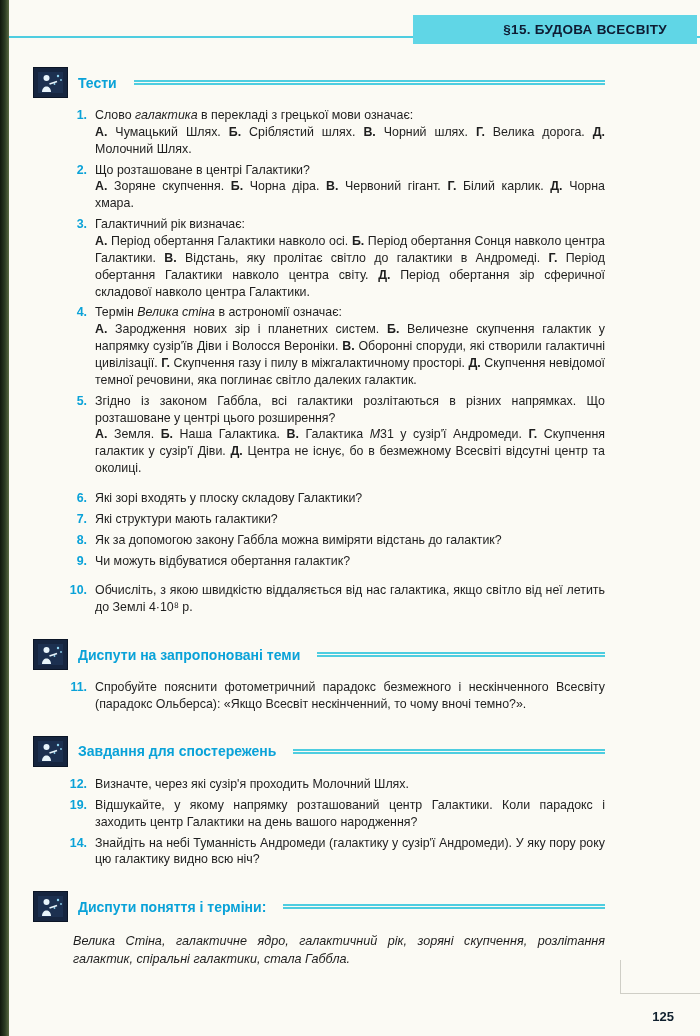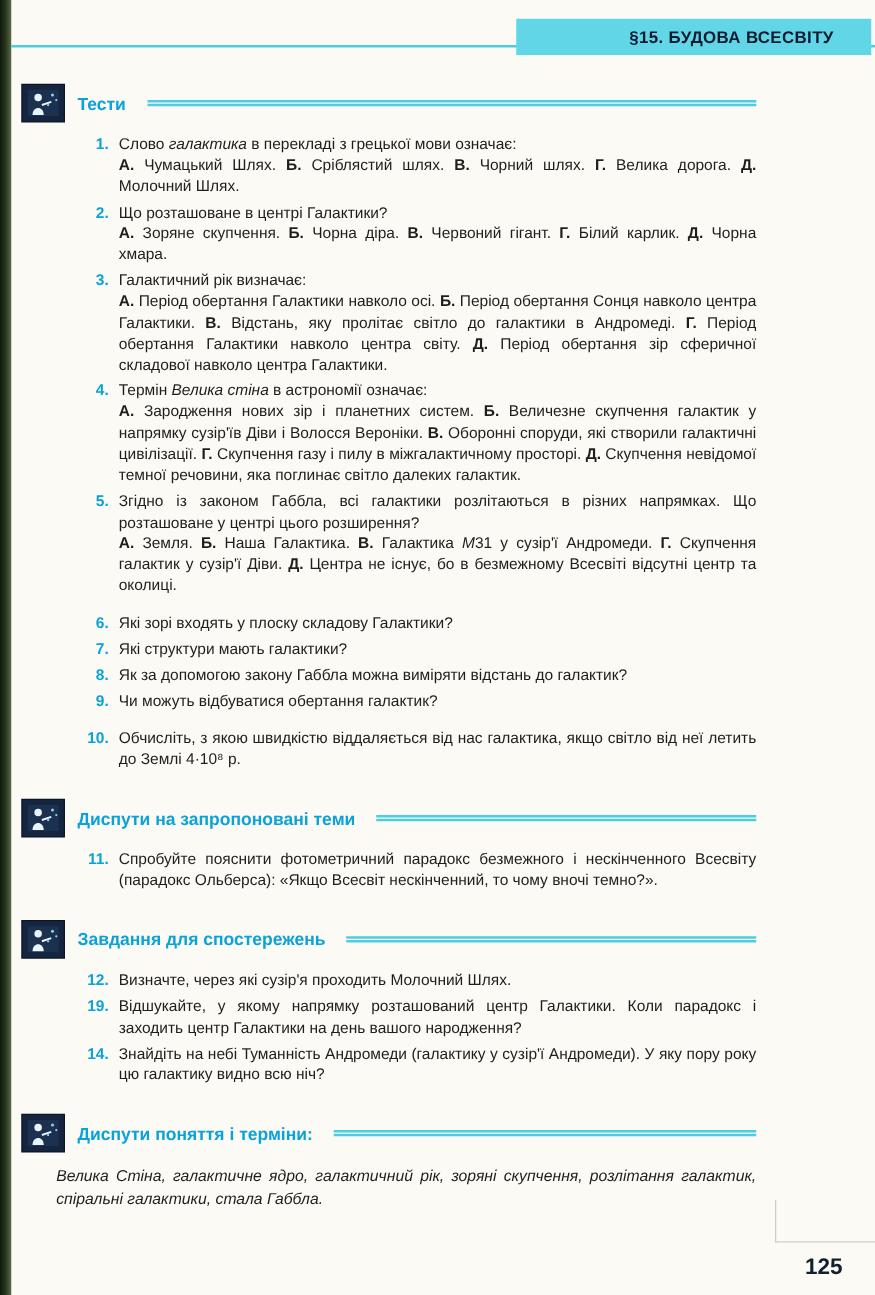--- a/index.html
+++ b/index.html
@@ -10,35 +10,35 @@
   body { font-family: "Liberation Sans", sans-serif; background:#e9e8e2; }
   .page { position:relative; width:700px; height:1036px; background:var(--page_bg); overflow:hidden; margin:0 auto; }
   .left-strip { position:absolute; left:0; top:0; width:9px; height:100%;
     background:linear-gradient(90deg,#10170c 0%, #2b3b22 55%, #5a6a42 100%); }
   .header-line { position:absolute; top:36px; left:9px; right:0; height:2px; background:var(--rule); }
   .header-box { position:absolute; top:15px; right:3px; width:284px; height:29px; background:var(--header_bg);
     color:var(--header_ink); font-weight:bold; font-size:13.5px; display:flex; align-items:center;
     justify-content:flex-end; padding-right:30px; letter-spacing:.3px; }
   main { position:absolute; top:68px; left:9px; right:95px; }
   .section { margin-bottom:24px; }
-  .section-header { display:flex; align-items:center; gap:11px; padding-left:9px; margin-bottom:10px; }
+  .section-header { display:flex; align-items:center; gap:11px; padding-left:25px; margin-bottom:10px; }
   .section-icon { width:33px; height:29px; background:#16253f; flex:none; display:flex; align-items:center; justify-content:center;
     box-shadow:0 0 0 1px #0b1526; }
   .section-title { color:var(--accent); font-weight:bold; font-size:14px; white-space:nowrap; }
   .section-rule { flex:1; height:5px; border-top:2px solid var(--rule); border-bottom:2px solid var(--rule); margin-left:6px; }
   .q { display:flex; margin-bottom:4px; padding-left:48px; }
   .q.gap { margin-top:13px; }
   .q-num { width:30px; flex:none; text-align:right; margin-right:8px; color:var(--number); font-weight:bold;
     font-size:12.4px; line-height:1.36; }
   .q-text { flex:1; font-size:12.4px; line-height:1.36; color:var(--ink); text-align:justify; }
   .q-text b { font-weight:bold; }
-  .section-body { padding-left:36px; font-size:12.6px; line-height:1.4; color:var(--ink); text-align:justify; margin-top:12px; }
+  .section-body { padding-left:64px; font-size:12.6px; line-height:1.4; color:var(--ink); text-align:justify; margin-top:12px; }
   .corner-lines { position:absolute; right:0; bottom:42px; width:80px; height:34px;
     border-left:1px solid #cfcec6; border-bottom:1px solid #cfcec6; }
-  .page-number { position:absolute; right:26px; bottom:12px; font-size:18px; font-weight:bold; color:#10202e; }
+  .page-number { position:absolute; right:26px; bottom:12px; font-size:13px; font-weight:bold; color:#10202e; }
 </style>
 </head>
 <body>
 
 <div class="page">
   <div class="left-strip"></div>
   <div class="header-line"></div>
   <div class="header-box">§15. БУДОВА ВСЕСВІТУ</div>
 
   <main id="sections">

